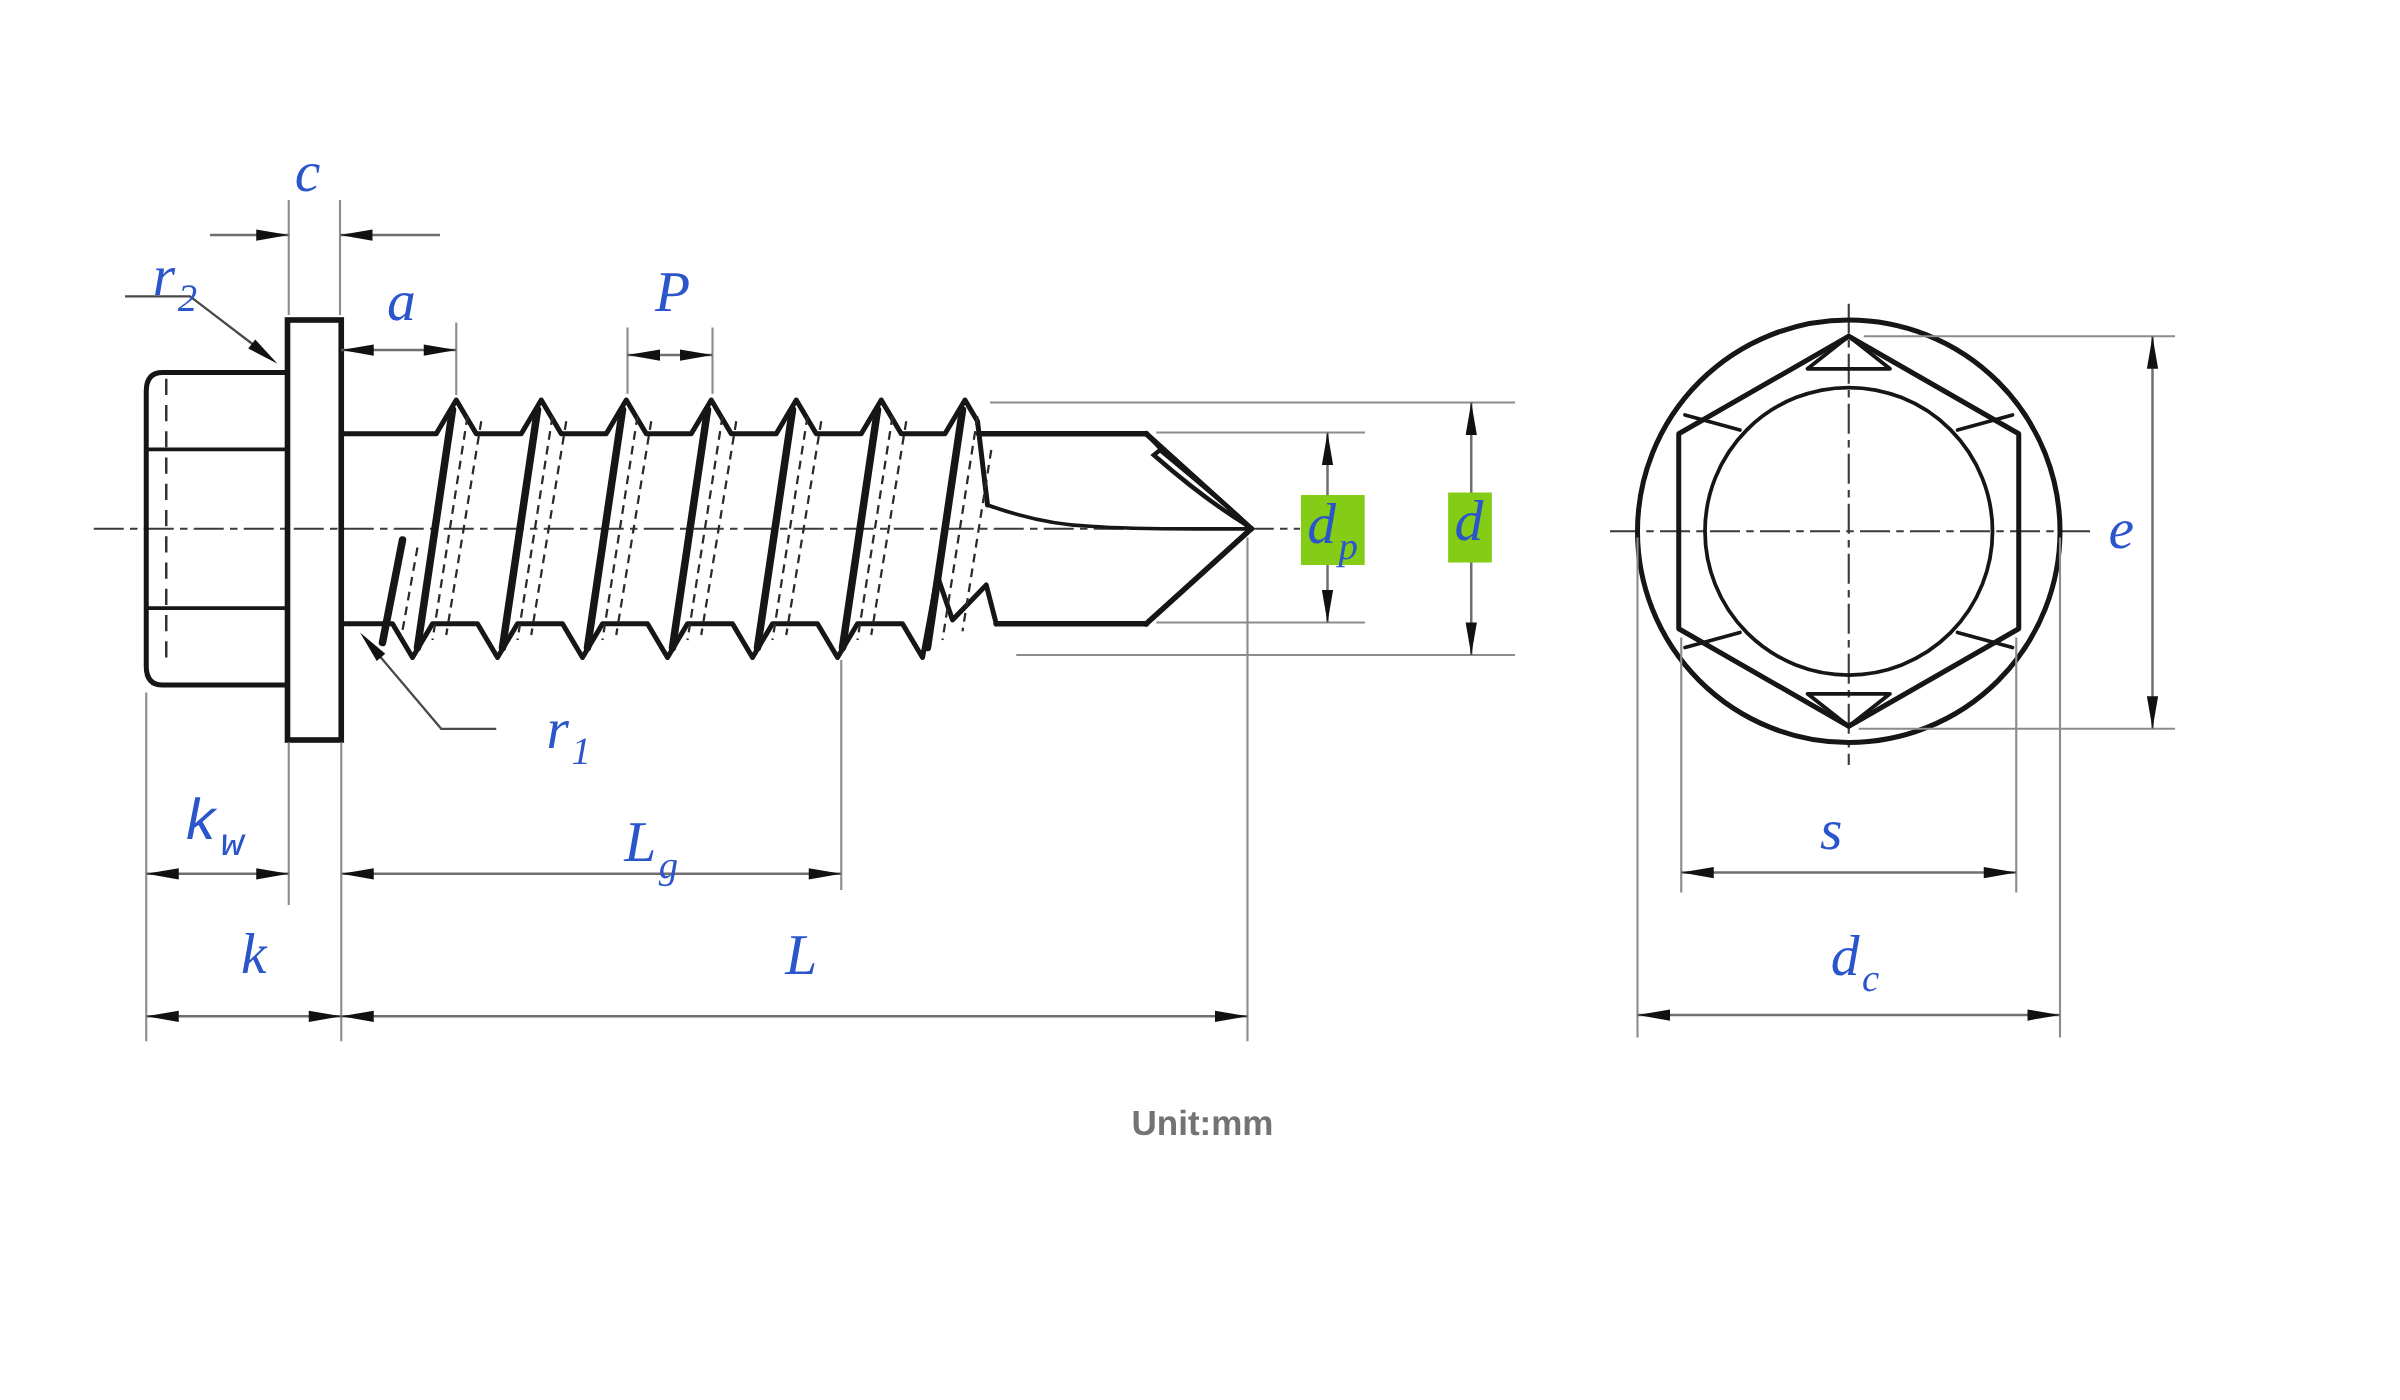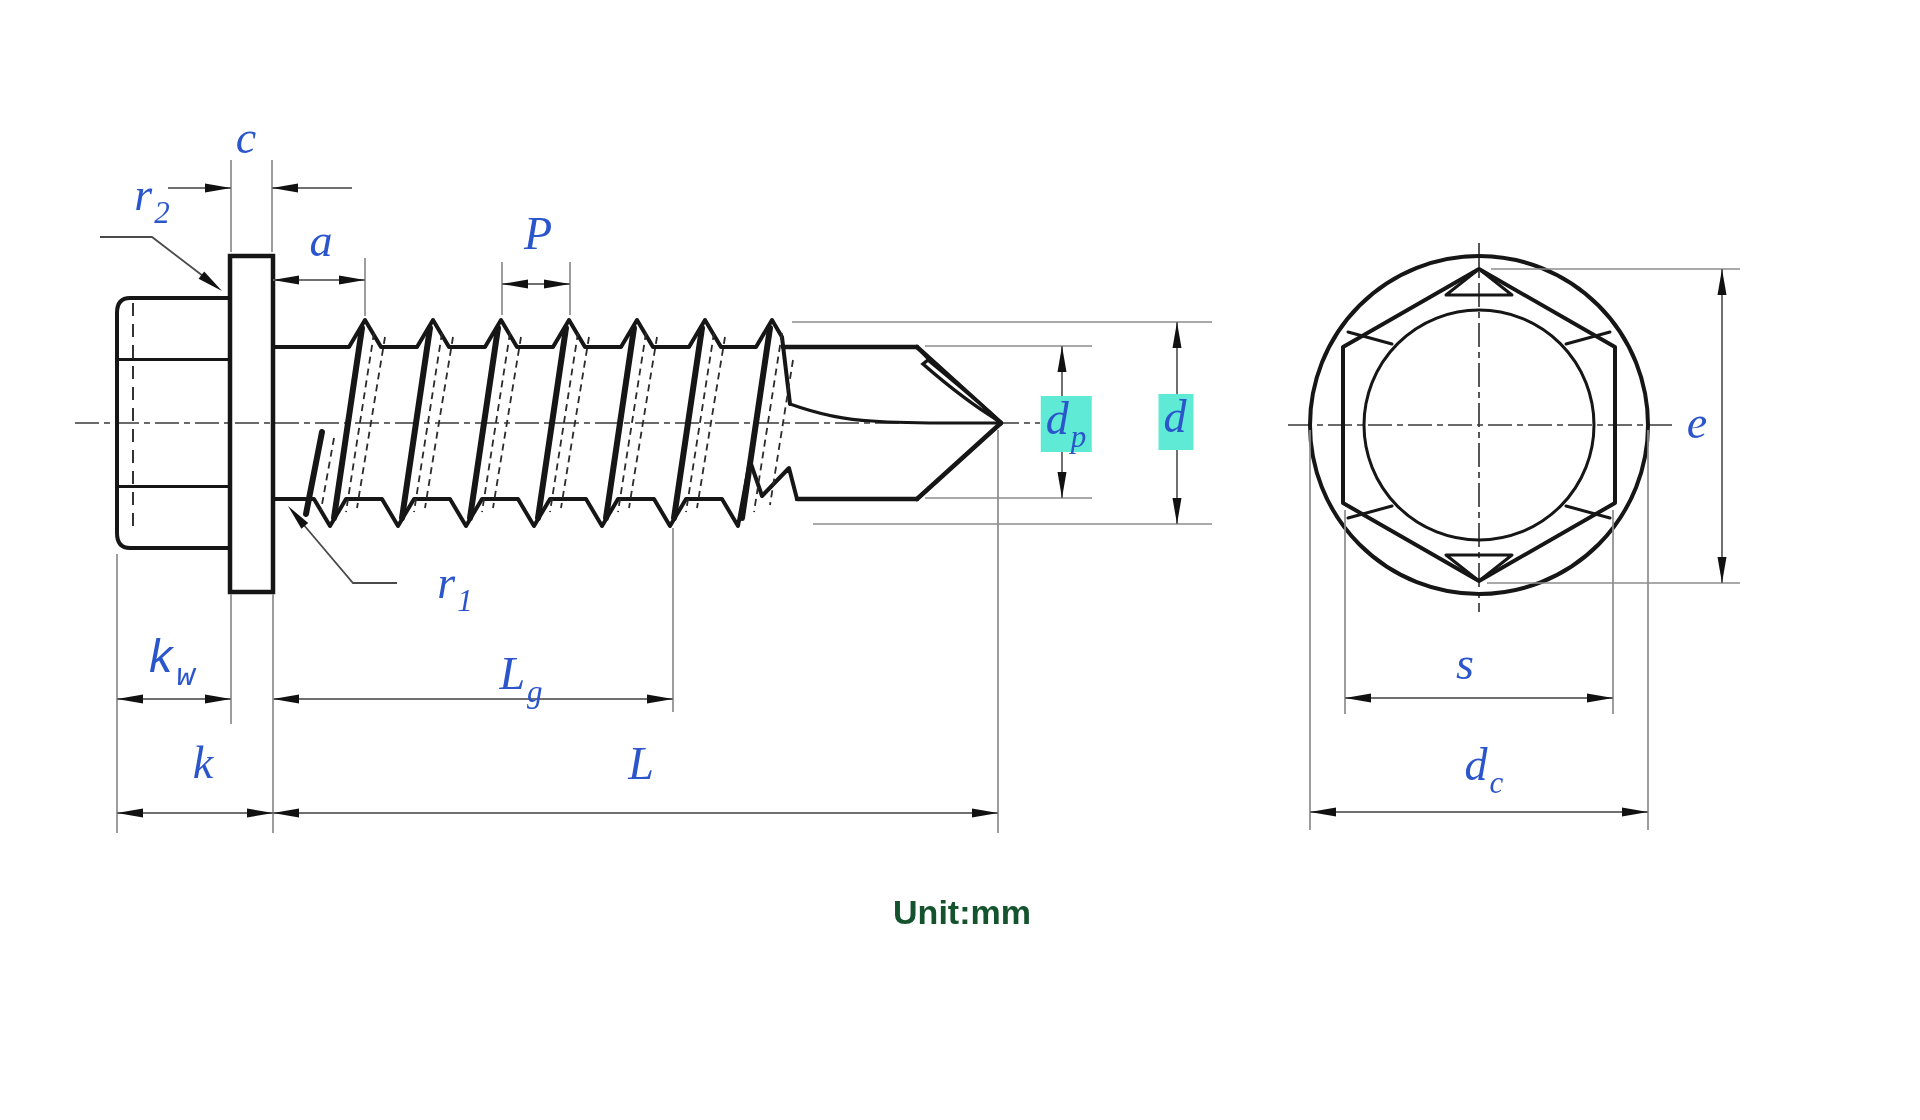--- a/index.html
+++ b/index.html
@@ -2,24 +2,24 @@
 <html><head>
 <meta charset="utf-8">
 <style>
   html,body{margin:0;padding:0;background:#fff;}
   #stage{position:relative;width:1920px;height:1120px;background:#ffffff;overflow:hidden;
          font-family:"Liberation Serif",serif;}
   #stage svg{position:absolute;left:0;top:0;}
   .lbl{position:absolute;transform:translate(-50%,-50%);font-style:italic;font-size:46px;
        color:#2b55cb;white-space:nowrap;line-height:1;z-index:3;}
   .lbl .sub{font-size:31px;vertical-align:-13px;margin-left:2px;}
-  .lbl.bg{background:#5eead4;padding:0 5px;}
+  .lbl.bg{background:#84cc16;padding:0 5px;}
   .unit{position:absolute;transform:translate(-50%,-50%);
-        font-family:"Liberation Sans",sans-serif;font-weight:600;font-size:34px;
-        color:#14532d;z-index:3;margin-top:13px;}
+        font-family:"Liberation Sans",sans-serif;font-weight:600;font-size:28px;
+        color:#737373;z-index:3;}
   
   .obj{stroke:#161616;stroke-width:4;fill:none;stroke-linejoin:round;stroke-linecap:round;}
   .obj2{stroke:#161616;stroke-width:3;fill:none;stroke-linejoin:round;stroke-linecap:round;}
   .thick{stroke:#161616;stroke-width:4.5;fill:none;stroke-linecap:round;}
   .flank{stroke:#161616;stroke-width:6;stroke-linecap:round;}
   .hatch{stroke:#2a2a2a;stroke-width:1.8;stroke-dasharray:7 5;}
   .hid{stroke:#333;stroke-width:2;stroke-dasharray:13 8;}
   .cl{stroke:#3a3a3a;stroke-width:1.7;stroke-dasharray:24 5 6 5;fill:none;}
   .ext{stroke:#8c8c8c;stroke-width:1.7;}
   .dim{stroke:#6f6f6f;stroke-width:2;}
@@ -204,21 +204,21 @@
       <line class="ext" x1="1310" y1="430" x2="1310" y2="830"></line>
       <line class="ext" x1="1648" y1="430" x2="1648" y2="830"></line>
       <line class="dim" x1="1310" y1="812" x2="1648" y2="812"></line>
       <polygon class="arr" points="1310,812 1336,807.5 1336,816.5"></polygon>
       <polygon class="arr" points="1648,812 1622,807.5 1622,816.5"></polygon>
     </g>
   </g>
 </svg>
 
 <div class="lbl" style="left:247px;top:143px;"><span>c</span><span class="sub"></span></div>
-<div class="lbl" style="left:140px;top:200px;margin-left:12px;"><span>r</span><span class="sub">2</span></div>
+<div class="lbl" style="left:140px;top:226px;"><span>r</span><span class="sub">2</span></div>
 <div class="lbl" style="left:322px;top:246px;"><span>a</span><span class="sub"></span></div>
 <div class="lbl" style="left:539px;top:239px;"><span>P</span><span class="sub"></span></div>
 <div class="lbl bg" style="left:1066px;top:424px;"><span>d</span><span class="sub">p</span></div>
 <div class="lbl bg" style="left:1176px;top:422px;"><span>d</span><span class="sub"></span></div>
 <div class="lbl" style="left:1698px;top:428px;"><span>e</span><span class="sub"></span></div>
 <div class="lbl" style="left:455px;top:588px;text-align:right;"><span>r</span><span class="sub">1</span></div>
 <div class="lbl" style="left:171px;top:664px;font-family:Liberation Mono, monospace;"><span>k</span><span class="sub">w</span></div>
 <div class="lbl" style="left:204px;top:768px;"><span>k</span><span class="sub"></span></div>
 <div class="lbl" style="left:521px;top:668px;margin-top:11px;"><span>L</span><span class="sub">g</span></div>
 <div class="lbl" style="left:642px;top:769px;"><span>L</span><span class="sub"></span></div>

